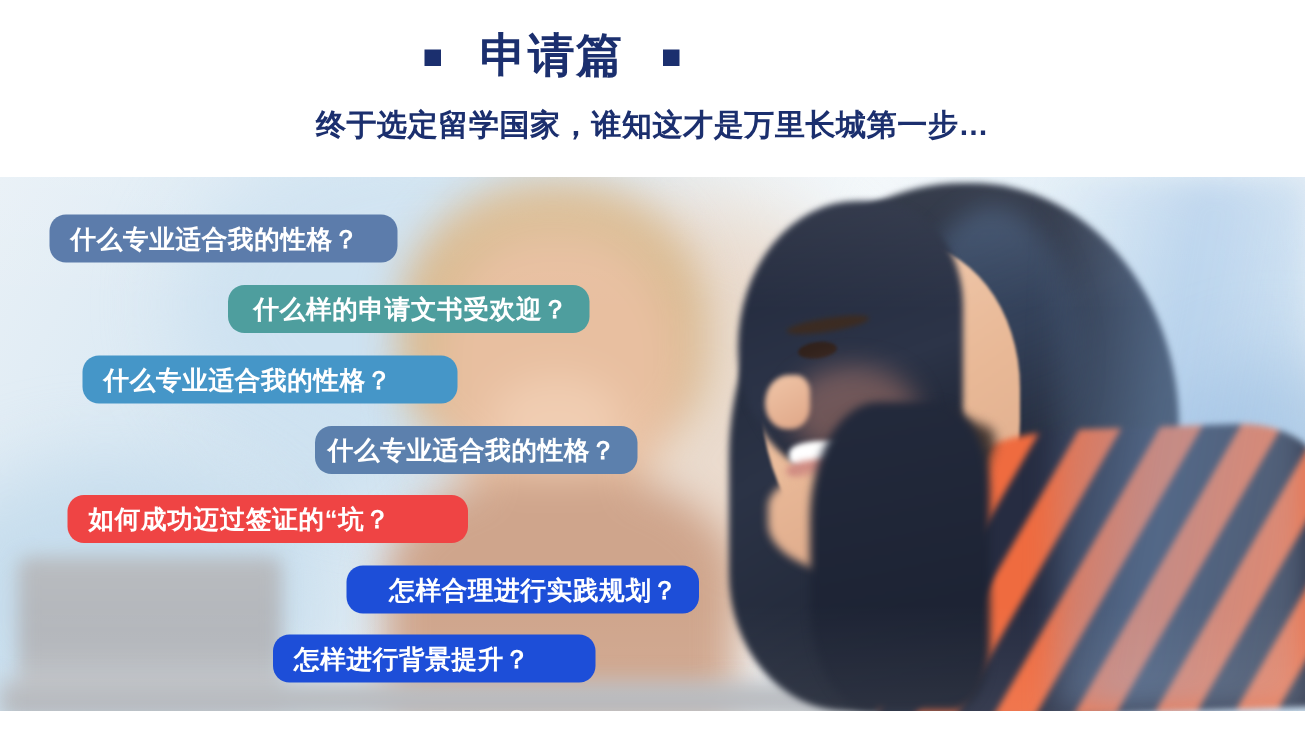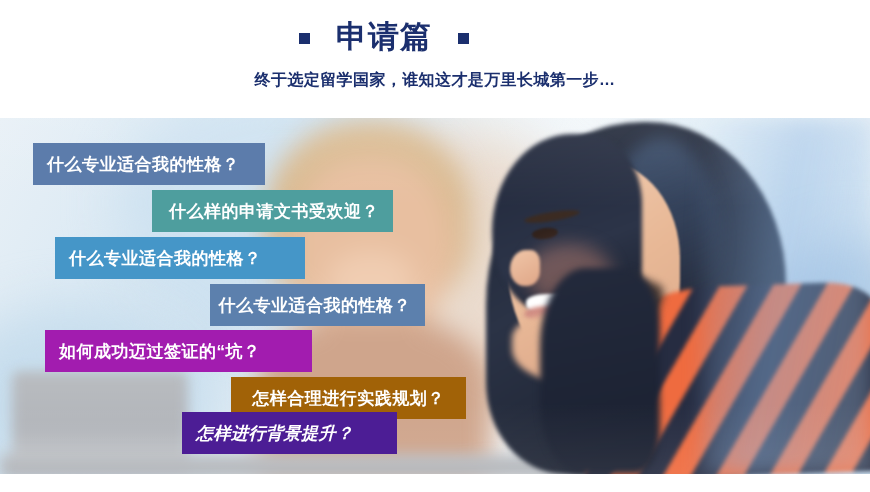--- a/index.html
+++ b/index.html
@@ -27,21 +27,21 @@
   .header {
     position: absolute;
     left: 0; top: 0;
     width: 870px;
     height: 118px;
     background: #ffffff;
     text-align: center;
   }
   .title-row {
     position: absolute;
-    left: 16px;
+    left: 0;
     top: 21px;
     width: 736px;
     display: flex;
     align-items: center;
     justify-content: center;
     gap: 26px;
   }
   .title-bullet {
     width: 11px;
     height: 11px;
@@ -55,21 +55,21 @@
     color: #1b2f6e;
     letter-spacing: 1px;
     line-height: 1;
     white-space: nowrap;
   }
   .subtitle {
     position: absolute;
     left: 0;
     top: 70px;
     width: 870px;
-    font-size: 16px;
+    font-size: 20px;
     font-weight: bold;
     color: #1b2f6e;
     letter-spacing: 0.4px;
     white-space: nowrap;
   }
 
   
   .photo {
     position: absolute;
     left: 0;
@@ -293,21 +293,22 @@
     position: absolute;
     display: flex;
     align-items: center;
     box-sizing: border-box;
     color: #ffffff;
     font-size: 17px;
     font-weight: bold;
     letter-spacing: .5px;
     white-space: nowrap;
     padding: 0 14px;
-    height: 42px;
+    height: 32px;
+    border-radius: 11px;
   }
   .q-bar.align-right { justify-content: flex-end; }
   .q-bar.align-left  { justify-content: flex-start; }
 
   
   .cta {
     position: absolute;
     left: 33px;
     top: 421px;
     width: 130px;
@@ -385,25 +386,25 @@
       </div>
       <div class="q-bar align-right" style="left: 152px; top: 190px; width: 241px; background: rgb(78, 158, 158);">
         <span>什么样的申请文书受欢迎？</span>
       </div>
       <div class="q-bar align-left" style="left: 55px; top: 237px; width: 250px; background: rgb(69, 150, 200);">
         <span>什么专业适合我的性格？</span>
       </div>
       <div class="q-bar align-right" style="left: 210px; top: 284px; width: 215px; background: rgb(92, 128, 173);">
         <span>什么专业适合我的性格？</span>
       </div>
-      <div class="q-bar align-left" style="left: 45px; top: 330px; width: 267px; background: #a21caf;">
+      <div class="q-bar align-left" style="left: 45px; top: 330px; width: 267px; background: #ef4444;">
         <span>如何成功迈过签证的“坑？</span>
       </div>
-      <div class="q-bar align-right" style="left: 231px; top: 377px; width: 235px; background: #a16207; justify-content: center;">
+      <div class="q-bar align-right" style="left: 231px; top: 377px; width: 235px; background: #1d4ed8;">
         <span>怎样合理进行实践规划？</span>
       </div>
-      <div class="q-bar align-left" style="left: 182px; top: 412px; width: 215px; background: #4c1d95; font-style: italic;">
+      <div class="q-bar align-left" style="left: 182px; top: 423px; width: 215px; background: #1d4ed8;">
         <span>怎样进行背景提升？</span>
       </div>
     </div>
 
 
 </div>
 
 </body></html>

